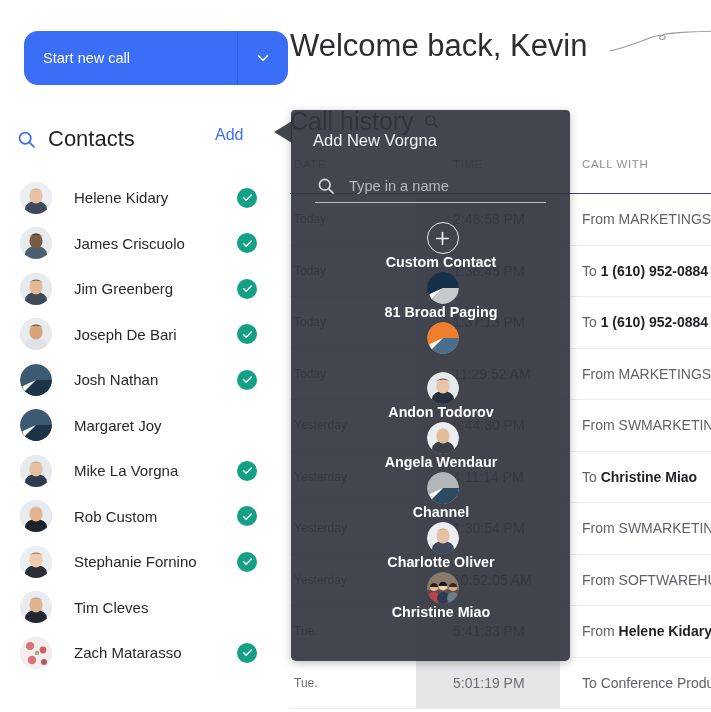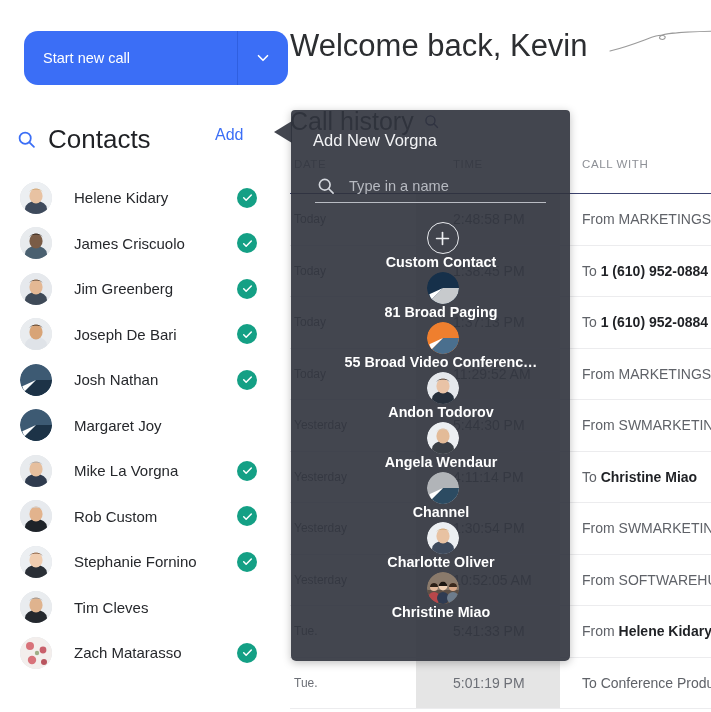--- a/index.html
+++ b/index.html
@@ -37,21 +37,21 @@
     cursor: pointer;
   }
   #start-call-caret svg { display: block; }
 
   #contacts-header {
     position: absolute; left: 0; top: 116px;
     width: 290px; height: 46px;
     display: flex; align-items: center;
   }
   #contacts-search-icon { margin-left: 14px; width: 24px; height: 24px; display:flex; align-items:center; justify-content:center; cursor:pointer;}
-  #contacts-title { margin-left: 10px; font-size: 26px; color: #1f2125; font-weight: 400; }
+  #contacts-title { margin-left: 10px; font-size: 22px; color: #1f2125; font-weight: 400; }
   #contacts-add { position: absolute; left: 215px; top: 10px; font-size: 16px; color: #3b6ef6; cursor: pointer; }
 
   #contact-list { position: absolute; left: 0; top: 175px; width: 290px; }
   .contact-row {
     position: relative; height: 45.5px;
     display: flex; align-items: center;
     cursor: pointer;
   }
   .avatar {
     width: 32px; height: 32px; border-radius: 50%;
@@ -464,21 +464,20 @@
           <div class="mlabel">81 Broad Paging</div>
         </div>
         <div class="mrow">
           <div class="mavatar">
             <svg viewBox="0 0 32 32">
               <circle cx="16" cy="16" r="16" fill="#ef7f2e"></circle>
               <path d="M16 16 L32 16 A16 16 0 0 1 4.7 27.3 Z" fill="#4a6f8e"></path>
               <path d="M16 16 L4.7 27.3 A16 16 0 0 1 2.3 22.2 Z" fill="#ffffff"></path>
             </svg>
           </div>
-          <div class="mlabel">55 Broad Video Conferenc…</div>
         </div>
         <div class="mrow">
           <div class="mavatar">
             <svg viewBox="0 0 32 32">
               <circle cx="16" cy="16" r="16" fill="#e5e8ec"></circle>
               <ellipse cx="16" cy="27" rx="11" ry="8" fill="#27303c"></ellipse>
               <ellipse cx="16" cy="14" rx="6.6" ry="7.6" fill="#e9c3a6"></ellipse>
               <path d="M9 12 C9 5, 23 5, 23 12 C23 9, 20 7.6, 16 7.6 C12 7.6, 9 9, 9 12 Z" fill="#2a2420"></path>
             </svg>
           </div>

